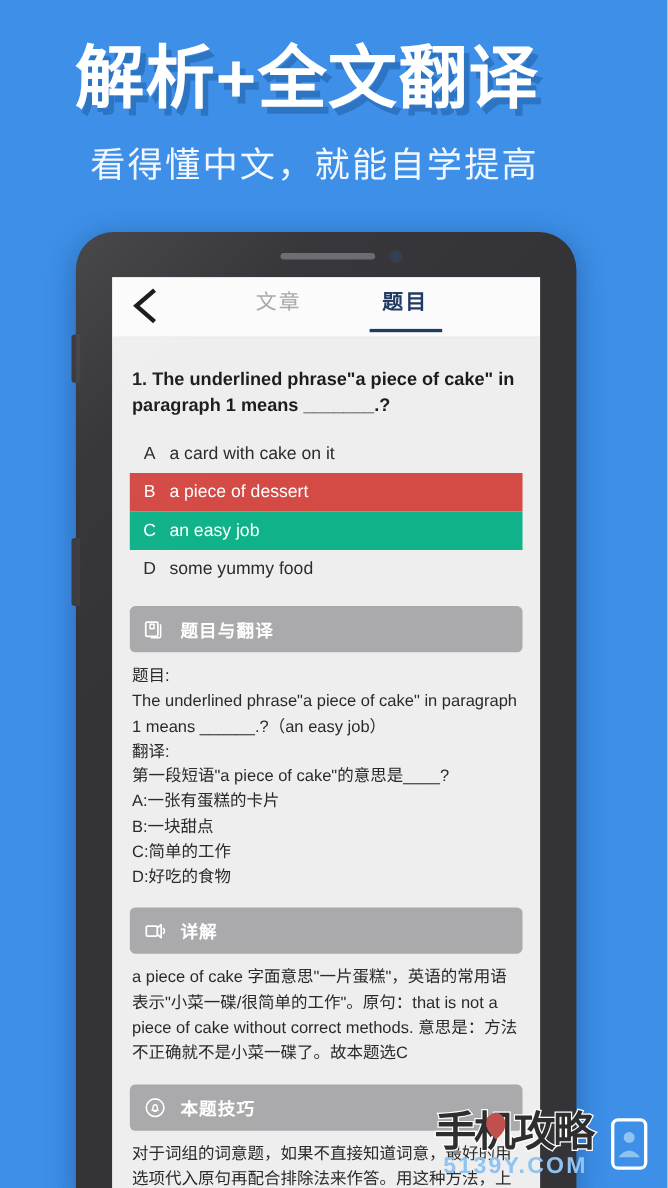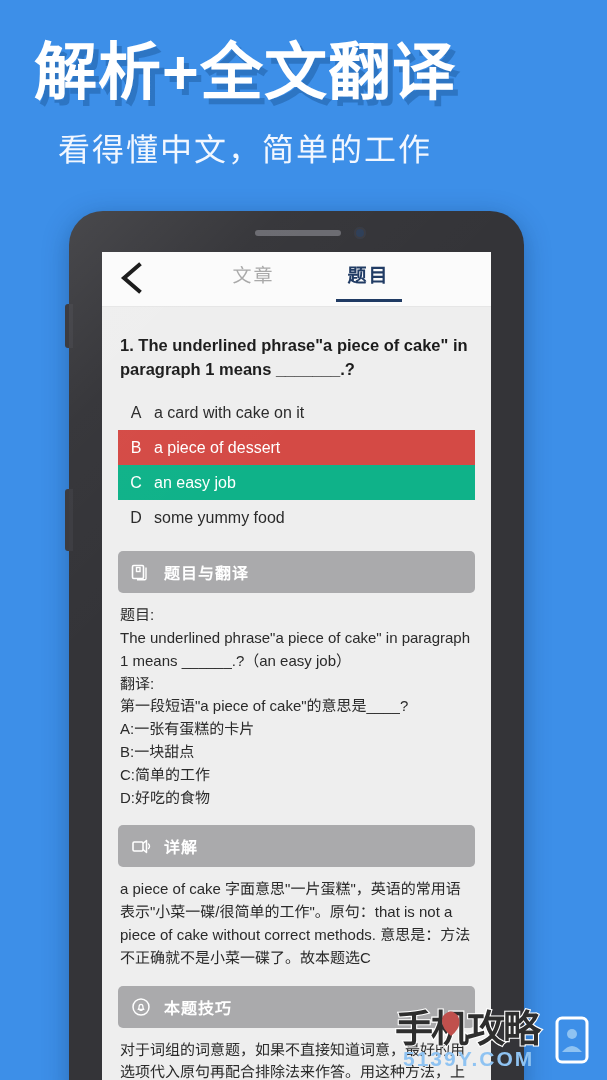--- a/index.html
+++ b/index.html
@@ -20,21 +20,21 @@
     background: #3d8fe8;
   }
 
   
   .promo {
     position: absolute;
     left: 0;
     top: 0;
     width: 490px;
     height: 210px;
-    text-align: center;
+    text-align: right;
     z-index: 5;
   }
   .promo-title {
     margin: 0;
     padding-top: 38px;
     font-size: 63px;
     font-weight: 700;
     letter-spacing: 1px;
     color: #ffffff;
     line-height: 1.08;
@@ -245,21 +245,21 @@
     pointer-events: none;
   }
 </style>
 </head>
 <body>
 
 <div id="stage">
 
   <div class="promo">
     <h1 class="promo-title">解析+全文翻译</h1>
-    <p class="promo-sub">看得懂中文，简单的工作</p>
+    <p class="promo-sub">看得懂中文，就能自学提高</p>
   </div>
 
   <div class="device">
     <div class="btn-side power"></div>
     <div class="btn-side vol"></div>
     <div class="speaker"></div>
     <div class="camera"></div>
 
     <div class="screen">
 

